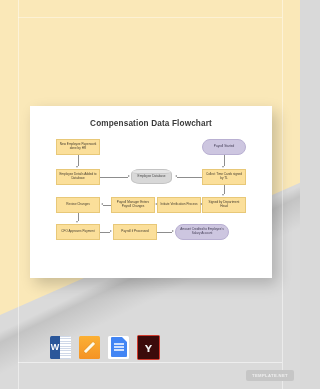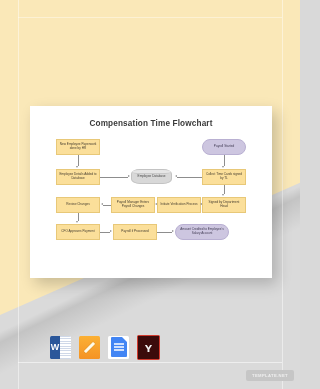--- a/index.html
+++ b/index.html
@@ -112,21 +112,21 @@
 <div id="bg-grey"></div>
 <div id="bg-yellow"></div>
 <div id="bg-yellow-shadow"></div>
 <div id="frame-line-left"></div>
 <div id="frame-line-right"></div>
 <div id="frame-line-top"></div>
 <div id="frame-line-bottom"></div>
 
 <div id="doc-card">
 
-  <div id="doc-title">Compensation Time Flowchart</div>
+  <div id="doc-title">Compensation Data Flowchart</div>
 
   <div id="flow">
 
     <div class="node proc" style="left:26px;top:33px;width:44px;height:16px;">
       <span>New Employee Paperwork done by HR</span>
     </div>
 
     <div class="node term" style="left:172px;top:33px;width:44px;height:16px;">
       <span>Payroll Started</span>
     </div>

